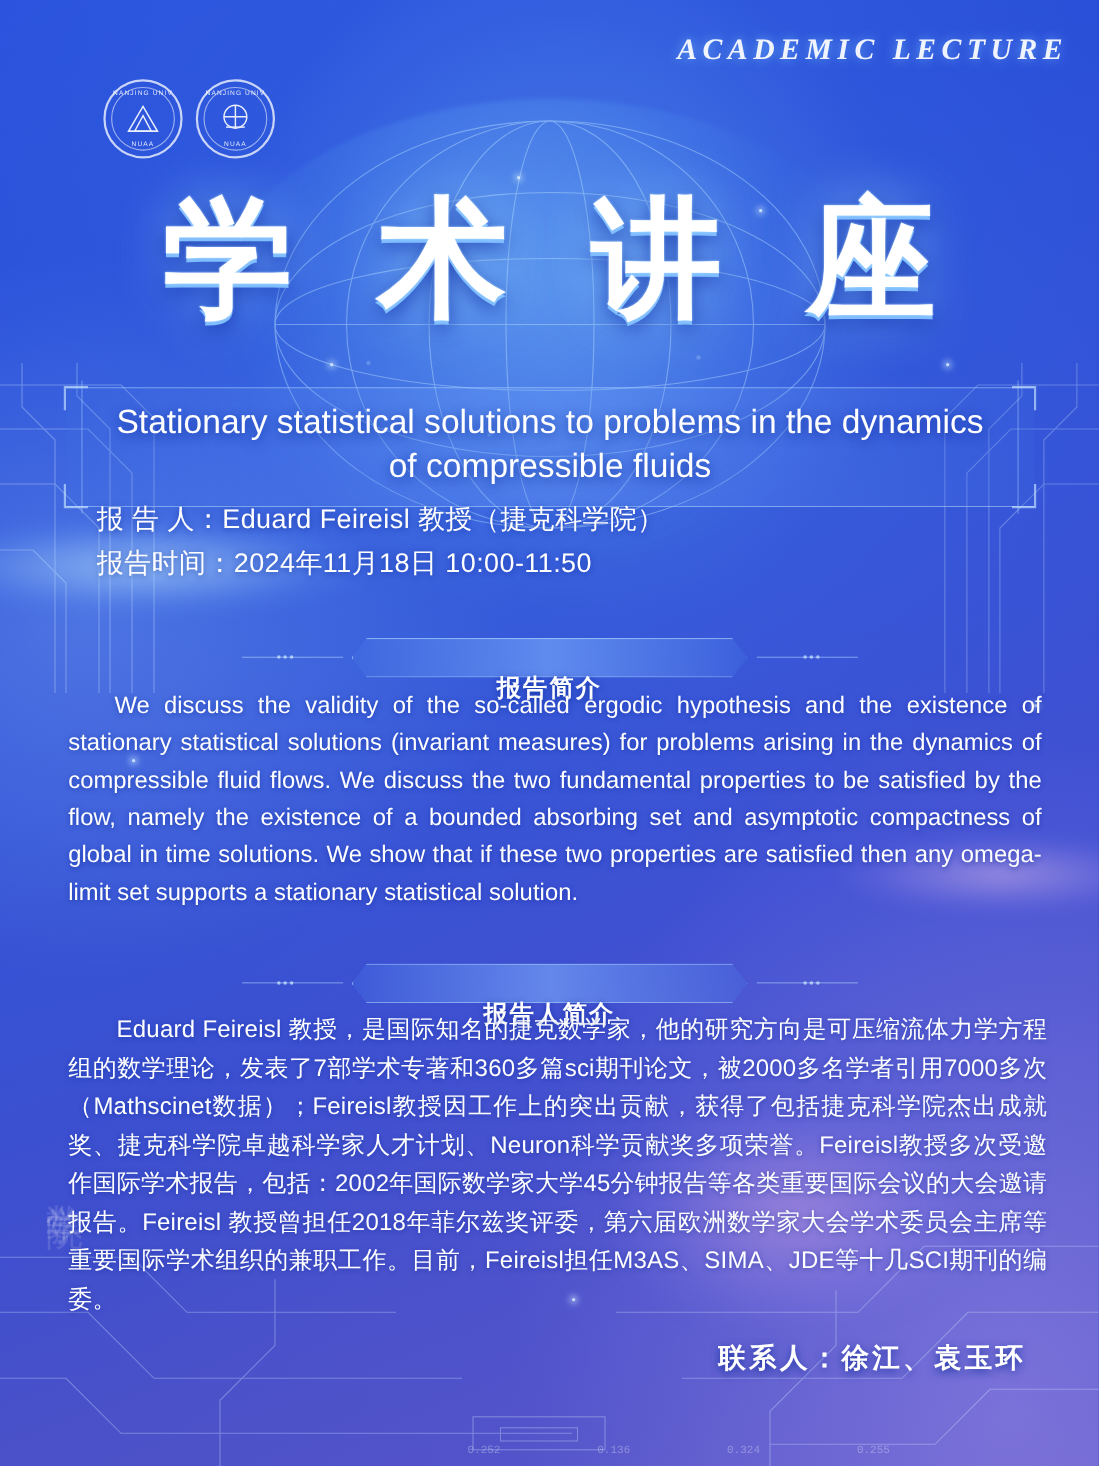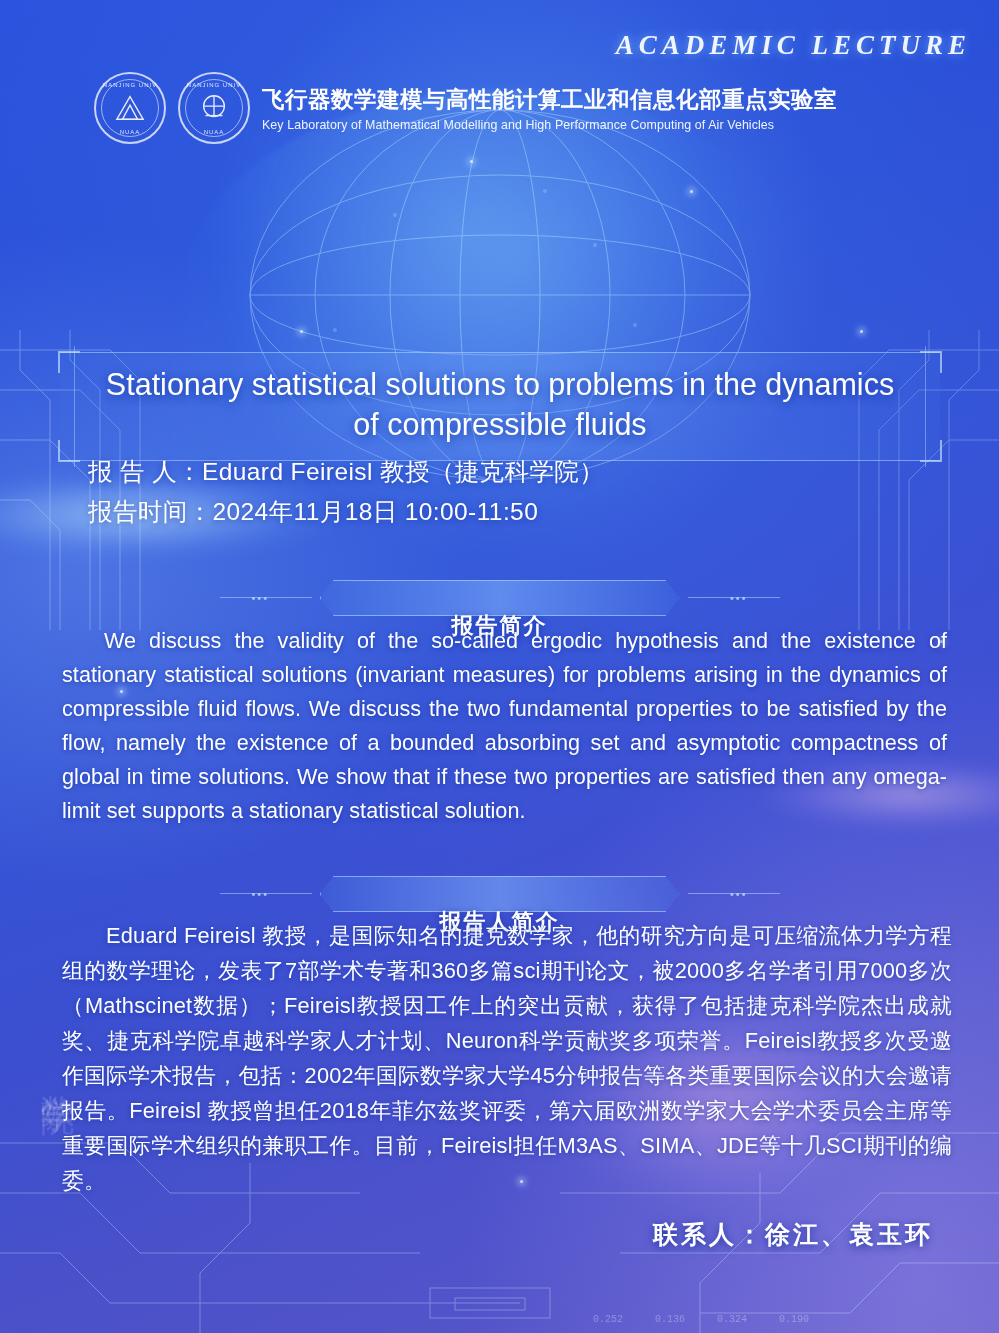--- a/index.html
+++ b/index.html
@@ -320,21 +320,21 @@
     color: #ffffff;
     text-shadow: 0 2px 8px rgba(10,40,150,0.8);
   }
 
   .footer-codes {
     position: absolute;
     bottom: 8px; left: 0;
     width: 869px;
     display: flex;
     justify-content: flex-end;
-    gap: 32px;
+    gap: 88px;
     padding-right: 60px;
     font-family: "Liberation Mono", monospace;
     font-size: 10px;
     color: rgba(255,255,255,0.30);
   }
 </style>
 </head>
 <body>
 
 <div id="poster">
@@ -431,26 +431,23 @@
         <g fill="none" stroke="#ffffff" stroke-width="1.4" opacity="0.9">
           <circle cx="36" cy="34" r="11"></circle>
           <path d="M36 23 L36 45 M25 34 L47 34"></path>
           <path d="M27 44 H45"></path>
         </g>
       </svg>
       <div class="seal-top">NANJING UNIV</div>
       <div class="seal-bottom">NUAA</div>
     </div>
 
-    <div class="lab-titles">
-      <div class="lab-cn">飞行器数学建模与高性能计算工业和信息化部重点实验室</div>
-      <div class="lab-en">Key Laboratory of Mathematical Modelling and High Performance Computing of Air Vehicles</div>
-    </div>
-  </div>
-
+  </div>
+
+  <div class="big-title">学 术 讲 座</div>
 
   <div class="title-plate">
     <span class="plate-corner pc-tl"></span>
     <span class="plate-corner pc-tr"></span>
     <span class="plate-corner pc-bl"></span>
     <span class="plate-corner pc-br"></span>
     <div class="en-title">Stationary statistical solutions to problems in the dynamics of compressible fluids</div>
   </div>
 
   <div class="meta">
@@ -479,16 +476,16 @@
   </div>
 
   <div class="para" id="bio-text">Eduard Feireisl 教授，是国际知名的捷克数学家，他的研究方向是可压缩流体力学方程组的数学理论，发表了7部学术专著和360多篇sci期刊论文，被2000多名学者引用7000多次（Mathscinet数据）；Feireisl教授因工作上的突出贡献，获得了包括捷克科学院杰出成就奖、捷克科学院卓越科学家人才计划、Neuron科学贡献奖多项荣誉。Feireisl教授多次受邀作国际学术报告，包括：2002年国际数学家大学45分钟报告等各类重要国际会议的大会邀请报告。Feireisl  教授曾担任2018年菲尔兹奖评委，第六届欧洲数学家大会学术委员会主席等重要国际学术组织的兼职工作。目前，Feireisl担任M3AS、SIMA、JDE等十几SCI期刊的编委。</div>
 
   <div class="contact">联系人：徐江、袁玉环</div>
 
   <div class="footer-codes">
     <span>0.252</span>
     <span>0.136</span>
     <span>0.324</span>
-    <span>0.190</span>
+    <span>0.255</span>
   </div>
 
 </div>
 
 </body></html>

